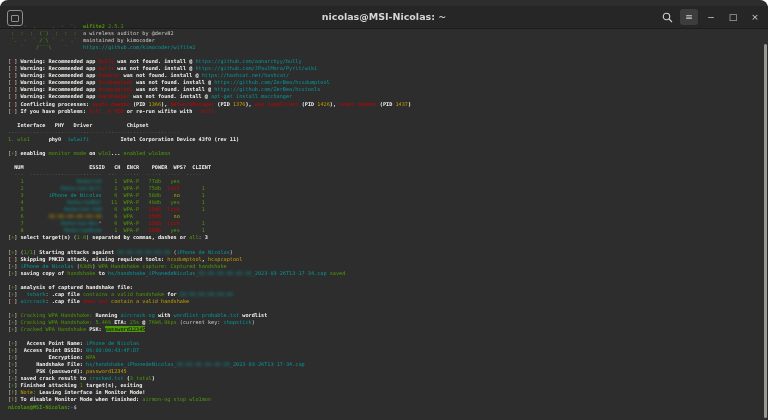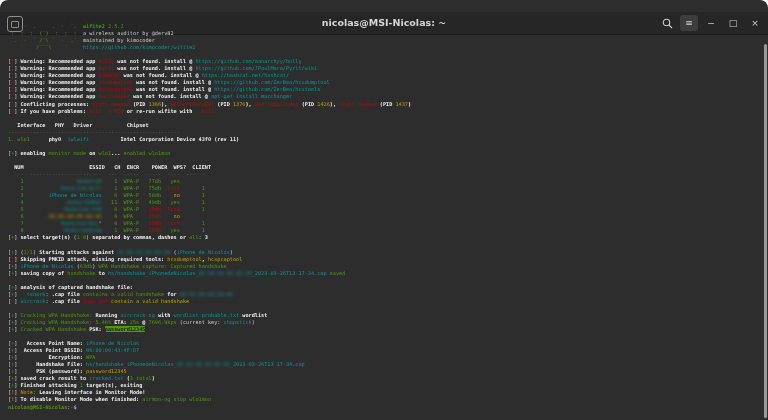--- a/index.html
+++ b/index.html
@@ -1,19 +1,19 @@
 <!DOCTYPE html>
 <html><head>
 <meta charset="utf-8">
 <style>
   html,body{margin:0;padding:0;background:#ffffff;width:768px;height:420px;overflow:hidden;}
   .window{position:absolute;left:0;top:0;width:768px;height:420px;background:#2d2d2d;
           border-radius:8px 8px 0 0;overflow:hidden;font-family:"DejaVu Sans",sans-serif;}
   
-  .titlebar{position:absolute;left:0;top:12px;right:0;height:22px;background:#262626;
+  .titlebar{position:absolute;left:0;top:6px;right:0;height:22px;background:#262626;
             border-bottom:1px solid #1c1c1c;display:flex;align-items:center;justify-content:flex-end;}
   .tb-left{position:absolute;left:7px;top:4px;}
   .app-icon{width:14px;height:14px;border:1px solid #8f8f8f;border-radius:3px;
             display:flex;align-items:center;justify-content:center;}
   .app-icon-inner{width:6px;height:5px;border:1px solid #8f8f8f;border-radius:1px;margin-top:1px;}
   .tb-title{flex:1;text-align:center;color:#d6d6d6;font-size:9.5px;font-weight:bold;line-height:22px;}
   .tb-right{position:absolute;right:4px;top:0;height:22px;display:flex;align-items:center;gap:4px;}
   .tb-btn{width:18px;height:16px;display:flex;align-items:center;justify-content:center;
           color:#cfcfcf;font-size:9px;border-radius:3px;cursor:default;}
   .tb-btn.menu{background:#3d3d3d;}

